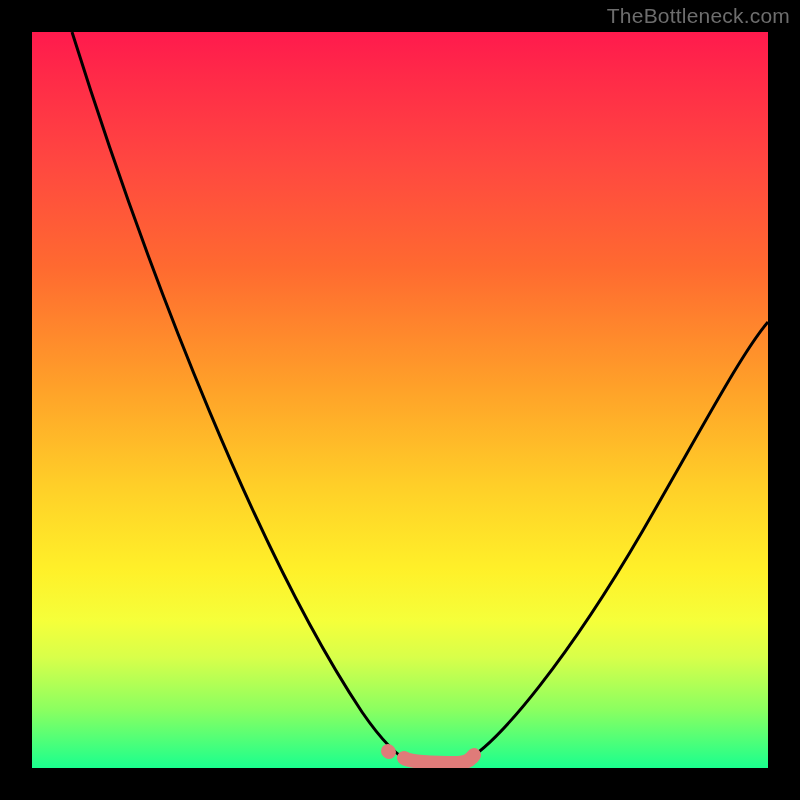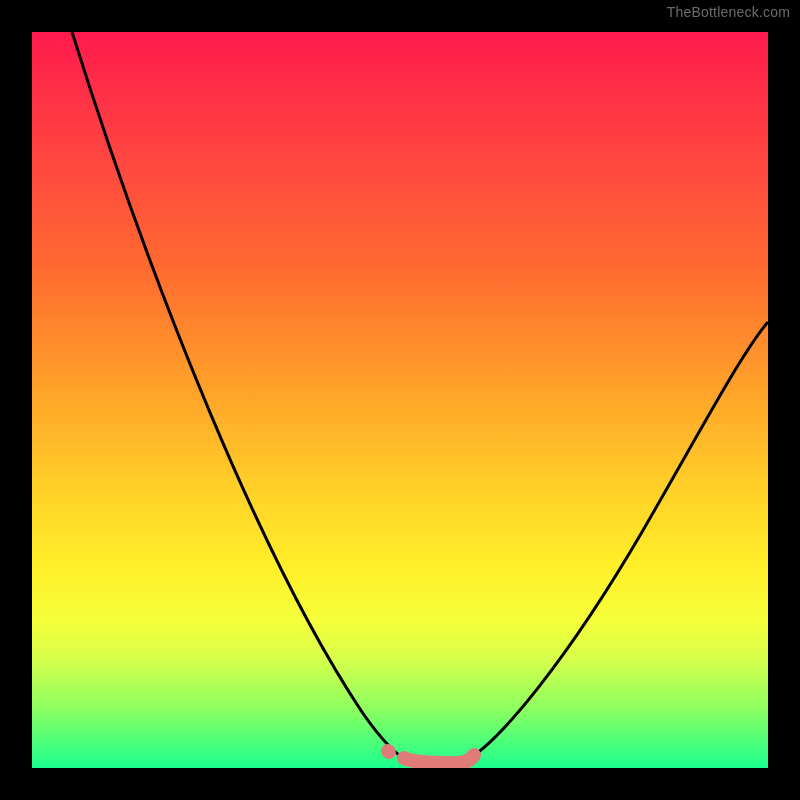--- a/index.html
+++ b/index.html
@@ -39,21 +39,21 @@
       #d8ff4a 85%,
       #8cff60 92%,
       #1aff8e 100%
     );
   }
   .watermark {
     position: absolute;
     right: 10px;
     top: 4px;
     color: #6d6d6d;
-    font-size: 14px;
+    font-size: 21px;
     letter-spacing: 0.2px;
     user-select: none;
   }
   svg.curves {
     position: absolute;
     left: 0;
     top: 0;
     width: 736px;
     height: 736px;
   }

